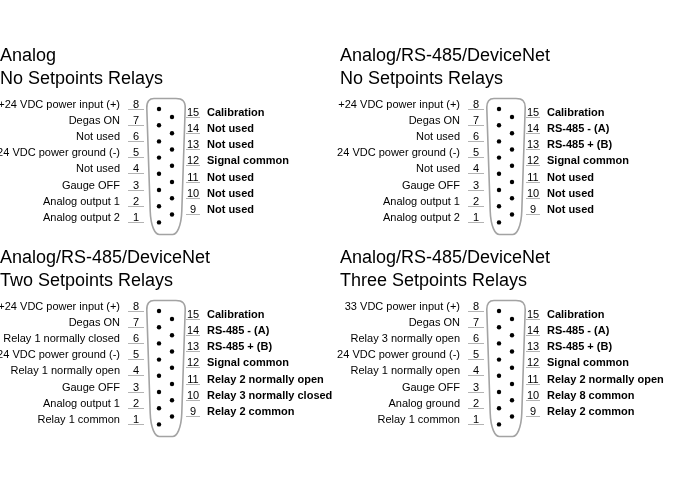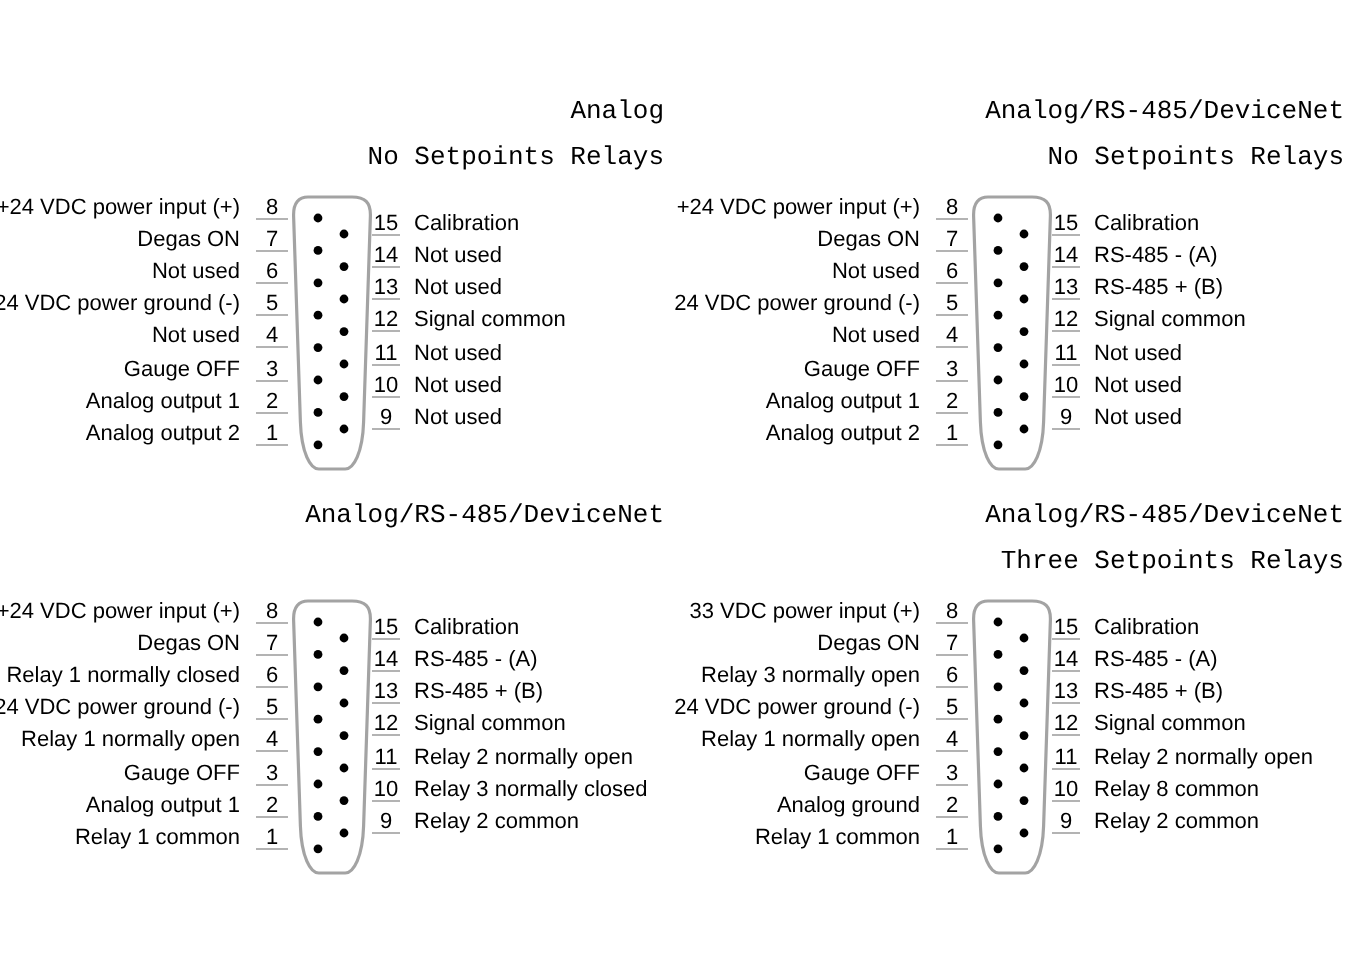--- a/index.html
+++ b/index.html
@@ -9,37 +9,37 @@
   #canvas{
     position:relative;width:680px;height:484px;background:var(--bg);
     overflow:hidden;font-family:"Liberation Sans",sans-serif;color:var(--text);
   }
   .quadrant{position:absolute;width:340px;height:242px;}
   #q0{left:0;top:0}
   #q1{left:340px;top:0}
   #q2{left:0;top:202px}
   #q3{left:340px;top:202px}
   .title,.subtitle{
-    position:absolute;left:0;width:332px;text-align:right;
-    font-size:13px;line-height:15px;white-space:nowrap;font-family:Liberation Mono, monospace;
+    position:absolute;left:0;width:332px;text-align:left;
+    font-size:18px;line-height:15px;white-space:nowrap;
   }
   .title{top:48px}
   .subtitle{top:71px}
   .pin-row{
     position:absolute;left:0;width:340px;height:14px;line-height:14px;font-size:11px;
   }
   .pin-num{position:absolute;top:0;text-align:center;}
   .pin-row.left .pin-num{left:128px;width:16px;}
   .pin-row.right .pin-num{left:186px;width:14px;}
   .pin-line{position:absolute;top:12px;height:1px;background:var(--line);}
   .pin-row.left .pin-line{left:128px;width:16px;}
   .pin-row.right .pin-line{left:186px;width:14px;}
   .pin-label{position:absolute;top:0;white-space:nowrap;}
   .pin-row.left .pin-label{right:220px;}
-  .pin-row.right .pin-label{left:207px;}
+  .pin-row.right .pin-label{left:207px;font-weight:bold;}
   svg.connector{position:absolute;left:145px;top:97px;overflow:visible;}
   svg.connector .shell{fill:#ffffff;stroke:var(--shell);stroke-width:1.6;}
   svg.connector circle{fill:var(--dot);}
 </style>
 </head>
 <body>
 
 <div id="canvas">
 
   <section class="quadrant" id="q0">
@@ -241,20 +241,21 @@
         <div class="pin-row right" style="top: 202px;">
           <span class="pin-label">Not used</span>
           <span class="pin-num">9</span>
           <span class="pin-line"></span>
         </div>
       </div>
   </section>
 
   <section class="quadrant" id="q2">
     <div class="title">Analog/RS-485/DeviceNet</div>
+    <div class="subtitle">Two Setpoints Relays</div>
     <div class="pins-left">
         <div class="pin-row left" style="top: 96.5px;">
           <span class="pin-label">+24 VDC power input (+)</span>
           <span class="pin-num">8</span>
           <span class="pin-line"></span>
         </div>
         <div class="pin-row left" style="top: 112.7px;">
           <span class="pin-label">Degas ON</span>
           <span class="pin-num">7</span>
           <span class="pin-line"></span>

